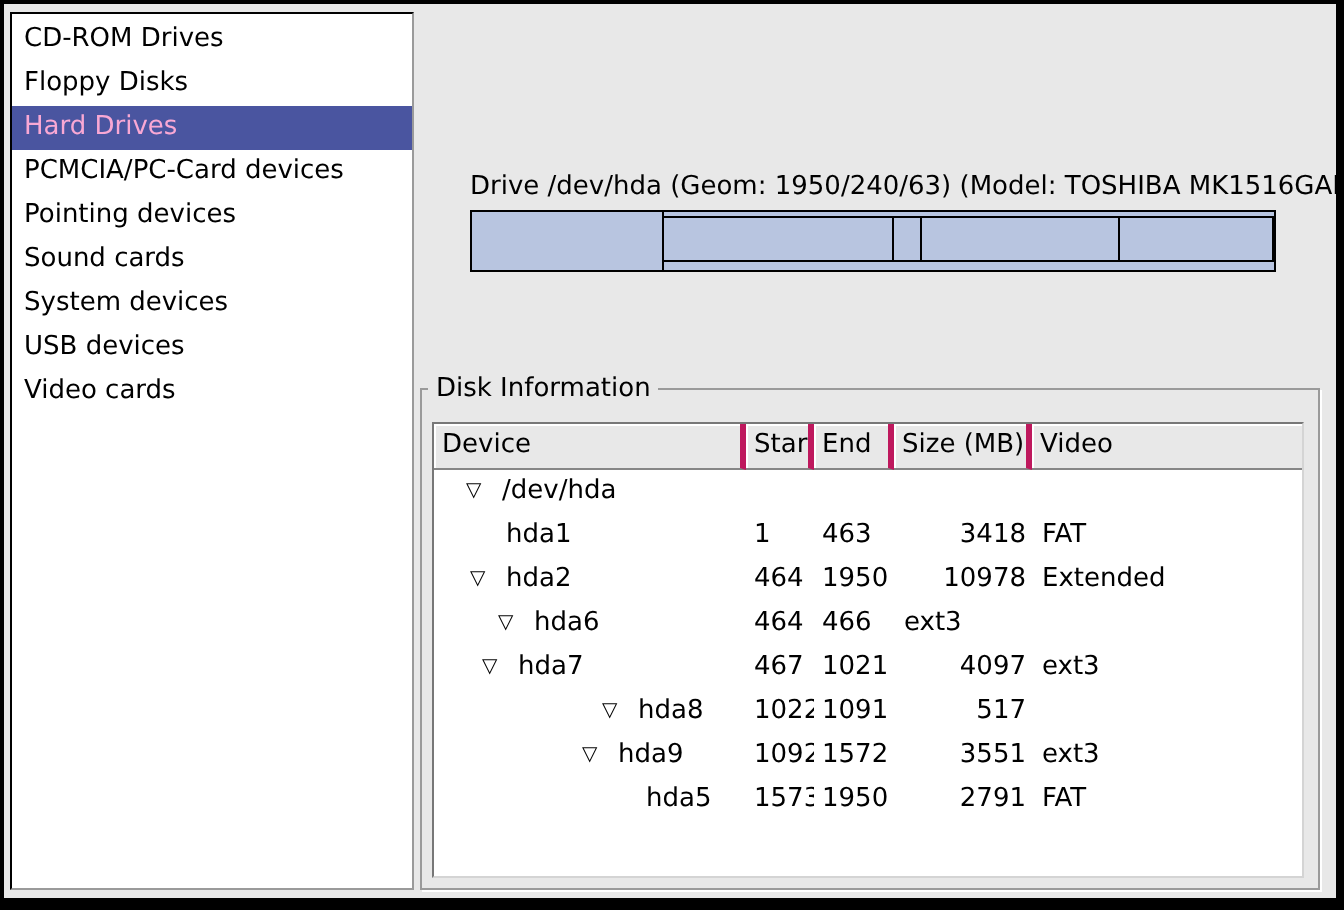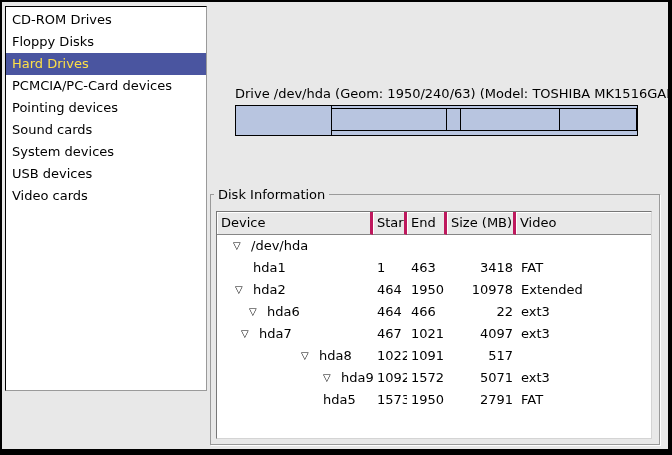--- a/index.html
+++ b/index.html
@@ -11,30 +11,30 @@
     box-sizing:border-box;
     background:var(--win-bg,#e8e8e8);
     border:solid #000;
     border-width:2px 4px 6px 2px;
     font-family:"DejaVu Sans", sans-serif;
     font-size:13px;color:#000;
   }
 
   
   .listbox{
-    position:absolute;left:3px;top:4px;width:202px;height:385px;
+    position:absolute;left:3px;top:4px;width:202px;height:439px;
     box-sizing:border-box;background:#fff;
     border:1px solid;border-color:#000 #9a9a9a #9a9a9a #000;
     padding-top:2px;overflow:hidden;
   }
   .list-item{
     height:22px;line-height:22px;padding-left:6px;
     white-space:nowrap;cursor:default;
   }
-  .list-item.selected{background:var(--sel,#4a55a0);color:#fde047;}
+  .list-item.selected{background:var(--sel,#4a55a0);color:#f9a8d4;}
 
   
   .drive-title{
     position:absolute;left:233px;top:84px;width:403px;height:16px;
     text-align:center;white-space:nowrap;
   }
   .part-bar{
     position:absolute;left:233px;top:103px;width:403px;height:31px;
     box-sizing:border-box;background:var(--part-fill,#b8c5e0);
     border:1px solid #000;
@@ -149,41 +149,40 @@
           <div class="td col0" style="padding-left: 18px;"><span class="expander">▽</span><span>hda2</span></div>
           <div class="td col1">464</div>
           <div class="td col2">1950</div>
           <div class="td col3">10978</div>
           <div class="td col4">Extended</div>
         </div>
         <div class="trow">
           <div class="td col0" style="padding-left: 32px;"><span class="expander">▽</span><span>hda6</span></div>
           <div class="td col1">464</div>
           <div class="td col2">466</div>
-          <div class="td col3">22</div>
           <div class="td col4">ext3</div>
         </div>
         <div class="trow">
           <div class="td col0" style="padding-left: 24px;"><span class="expander">▽</span><span>hda7</span></div>
           <div class="td col1">467</div>
           <div class="td col2">1021</div>
           <div class="td col3">4097</div>
           <div class="td col4">ext3</div>
         </div>
         <div class="trow">
           <div class="td col0" style="padding-left: 84px;"><span class="expander">▽</span><span>hda8</span></div>
           <div class="td col1">1022</div>
           <div class="td col2">1091</div>
           <div class="td col3">517</div>
         </div>
         <div class="trow">
-          <div class="td col0" style="padding-left: 106px;"><span class="expander">▽</span><span>hda9</span></div>
+          <div class="td col0" style="padding-left: 74px;"><span class="expander">▽</span><span>hda9</span></div>
           <div class="td col1">1092</div>
           <div class="td col2">1572</div>
-          <div class="td col3">5071</div>
+          <div class="td col3">3551</div>
           <div class="td col4">ext3</div>
         </div>
         <div class="trow">
           <div class="td col0" style="padding-left: 88px;"><span class="expander"></span><span>hda5</span></div>
           <div class="td col1">1573</div>
           <div class="td col2">1950</div>
           <div class="td col3">2791</div>
           <div class="td col4">FAT</div>
         </div>
       </div>

